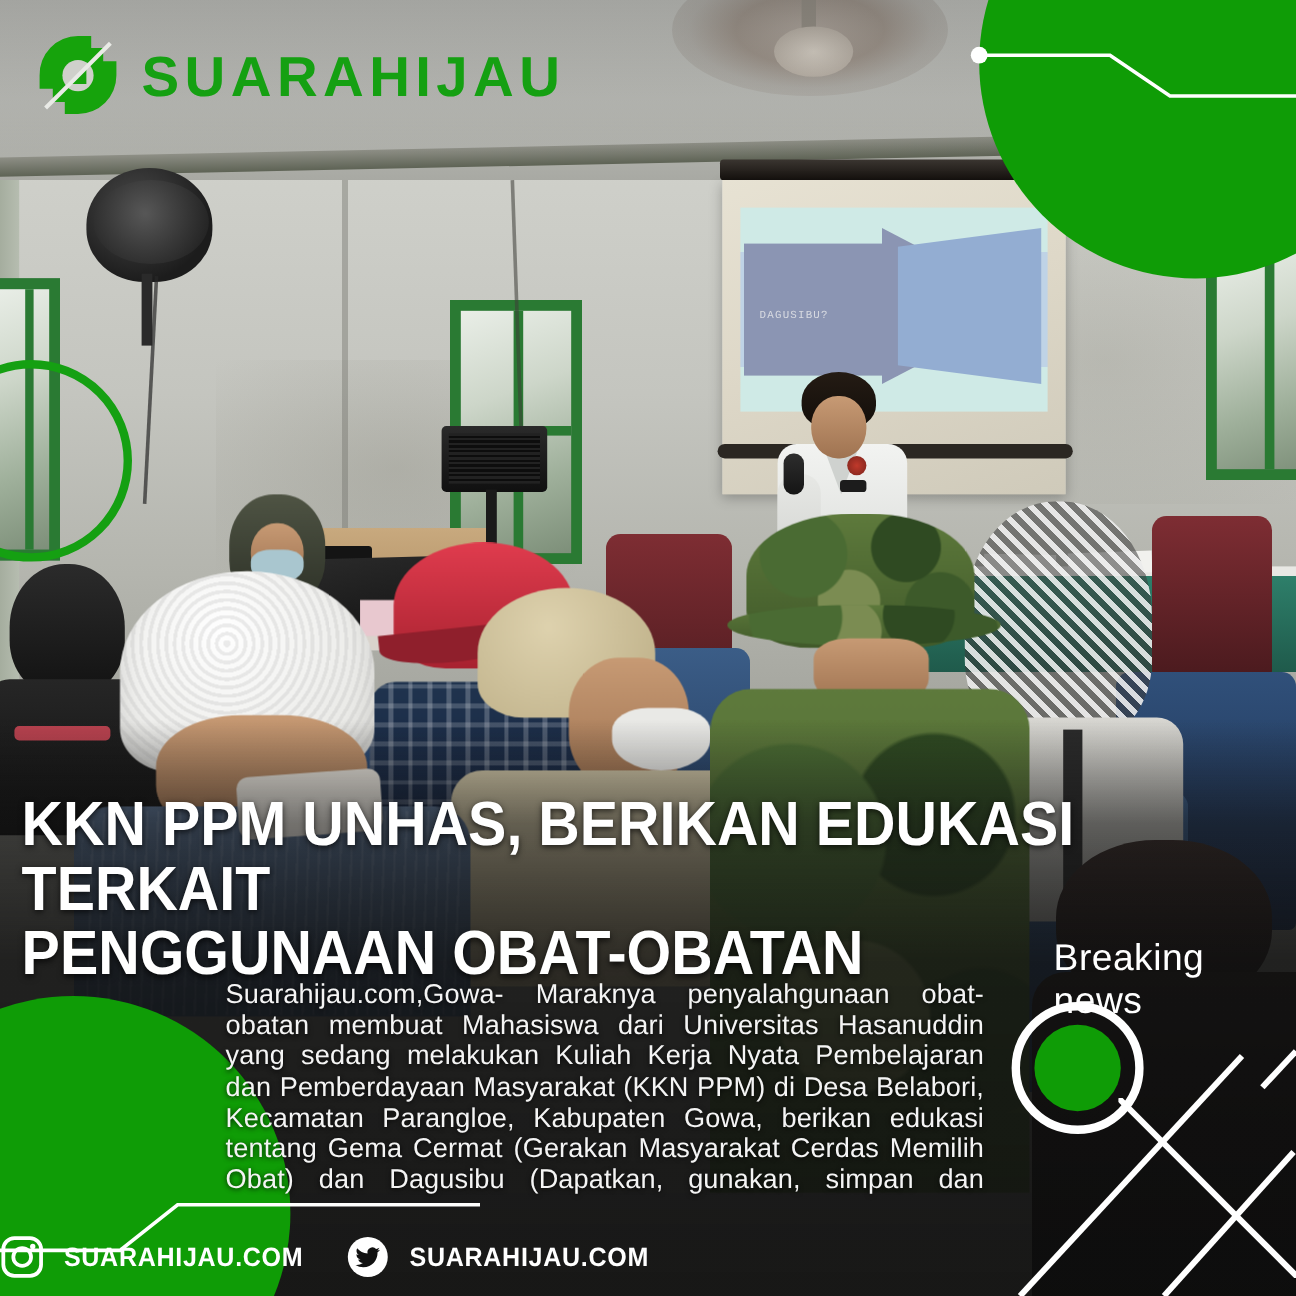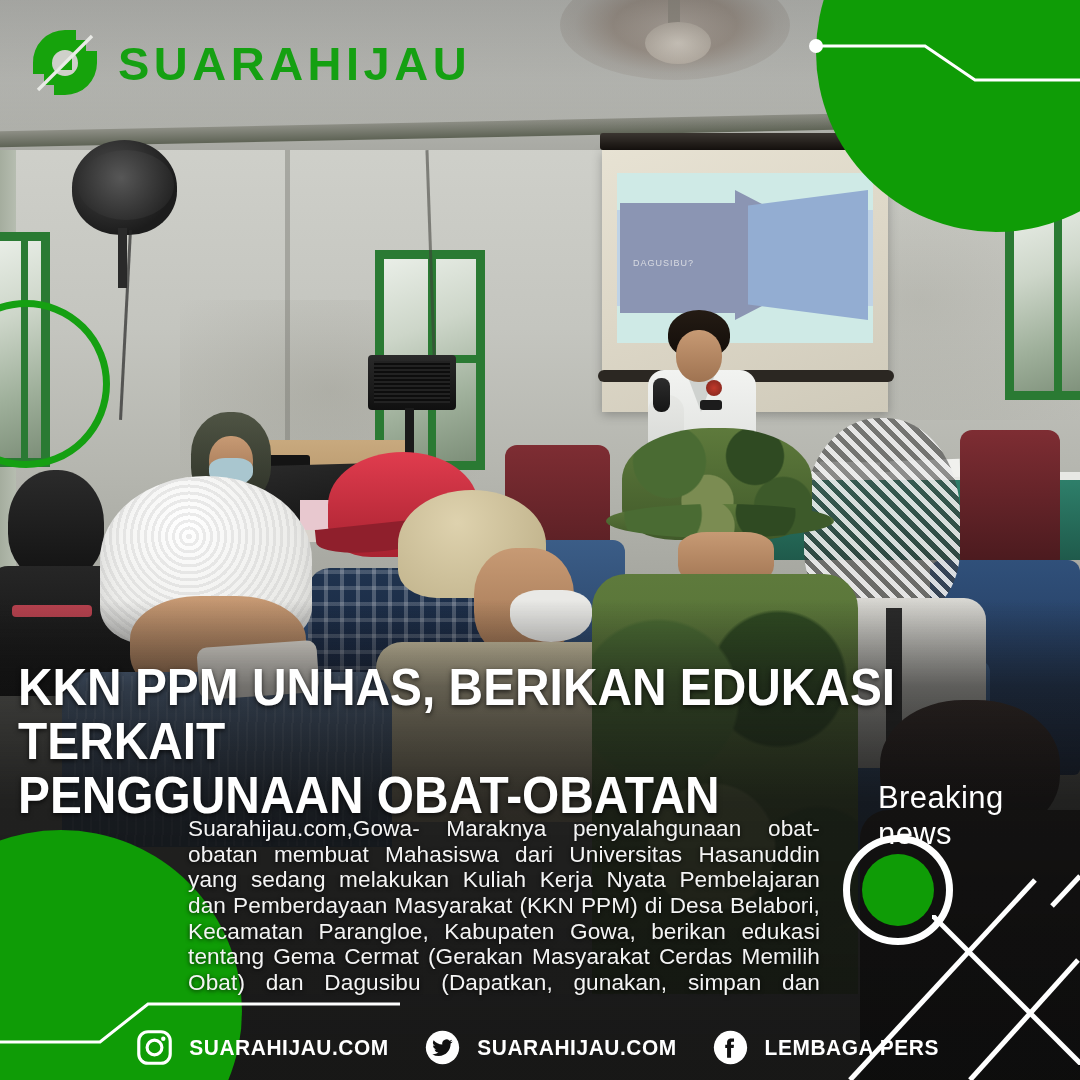--- a/index.html
+++ b/index.html
@@ -59,21 +59,21 @@
     background:linear-gradient(160deg,#e7e2d3 0%,#ded8c8 45%,#cfcaba 100%);box-shadow:0 3px 10px rgba(0,0,0,.25);}
   .screen-bot{position:absolute;left:598px;top:370px;width:296px;height:12px;border-radius:6px;background:#2b2722;}
   .slide{position:absolute;left:617px;top:173px;width:256px;height:170px;
     background:linear-gradient(180deg,#cfeae6 0%,#cfeae6 22%,#bfd3e6 22%,#bfd3e6 78%,#cfeae6 78%,#cfeae6 100%);}
   .slide-band{position:absolute;left:620px;top:203px;width:128px;height:110px;background:#8b95b3;}
   .slide-band2{position:absolute;left:748px;top:190px;width:120px;height:130px;
     background:#93add2;clip-path:polygon(0% 12%,100% 0%,100% 100%,0% 88%);}
   .slide-band3{position:absolute;left:735px;top:190px;width:30px;height:130px;
     background:#8b95b3;clip-path:polygon(0% 0%,100% 12%,100% 88%,0% 100%);}
   .slide-text{position:absolute;left:633px;top:258px;font-size:9px;letter-spacing:1px;
-    color:rgba(240,240,240,.75);font-family:Liberation Sans, sans-serif;}
+    color:rgba(240,240,240,.75);font-family:Liberation Mono, monospace;}
 
   
   .spk-hair{position:absolute;left:668px;top:310px;width:62px;height:48px;border-radius:50% 50% 42% 42%;
     background:linear-gradient(180deg,#241b14,#120d09);}
   .spk-face{position:absolute;left:676px;top:330px;width:46px;height:52px;border-radius:48%;
     background:linear-gradient(180deg,#d8b292,#c69a78);}
   .spk-body{position:absolute;left:648px;top:370px;width:108px;height:130px;border-radius:16px 16px 0 0;
     background:linear-gradient(180deg,#f2f3f1,#d7d9d6);}
   .spk-collar{position:absolute;left:686px;top:372px;width:30px;height:40px;
     background:#cfd2cf;clip-path:polygon(50% 100%,0% 0%,100% 0%);}
@@ -179,21 +179,21 @@
   .penulis{position:absolute;left:18px;top:778px;color:#f2f2f2;font-size:31px;letter-spacing:.3px;
     text-shadow:0 2px 5px rgba(0,0,0,.75);}
 
   .body{position:absolute;left:188px;top:816px;width:632px;color:#f4f4f4;
     font-size:22.6px;line-height:1.135;text-align:justify;text-align-last:justify;
     letter-spacing:.1px;text-shadow:0 1px 4px rgba(0,0,0,.8);}
   .body .last{text-align-last:left;}
 
   
   .social{position:absolute;left:0;bottom:14px;width:1080px;
-    display:flex;justify-content:center;align-items:center;gap:30px;}
+    display:flex;align-items:center;gap:30px;}
   .soc{display:flex;align-items:center;gap:11px;}
   .soc-label{color:#fff;font-weight:700;font-size:22px;letter-spacing:.6px;
     font-family:"Liberation Sans Narrow","Liberation Sans",sans-serif;transform:scaleX(.95);}
   .soc-ico{width:37px;height:37px;display:block;}
 </style>
 </head>
 <body>
 
 <div class="card">
 
@@ -401,22 +401,15 @@
     </div>
 
     <div class="soc">
       <svg class="soc-ico" viewBox="0 0 40 40">
         <circle cx="20" cy="20" r="18" fill="#fff"></circle>
         <path d="M31 13.4c-.8.37-1.7.62-2.6.73.94-.57 1.65-1.47 2-2.54-.88.52-1.85.9-2.88 1.1a4.54 4.54 0 0 0-7.73 4.14c-3.77-.19-7.12-2-9.36-4.74a4.5 4.5 0 0 0 1.4 6.06 4.5 4.5 0 0 1-2.05-.57v.06a4.54 4.54 0 0 0 3.64 4.45 4.6 4.6 0 0 1-2.05.08 4.54 4.54 0 0 0 4.24 3.15 9.1 9.1 0 0 1-5.63 1.94c-.37 0-.73-.02-1.08-.06a12.85 12.85 0 0 0 6.96 2.04c8.35 0 12.92-6.92 12.92-12.92l-.02-.59c.9-.64 1.66-1.44 2.24-2.33z" fill="#111"></path>
       </svg>
       <span class="soc-label">SUARAHIJAU.COM</span>
     </div>
 
-    <div class="soc">
-      <svg class="soc-ico" viewBox="0 0 40 40">
-        <circle cx="20" cy="20" r="18" fill="#fff"></circle>
-        <path d="M23.4 20.6h-2.8V31h-4.3V20.6h-2V16.9h2v-2.3c0-1.7.8-4.3 4.3-4.3h3.2v3.6h-2.3c-.38 0-.9.2-.9 1v2h3.2l-.4 3.7z" fill="#111"></path>
-      </svg>
-      <span class="soc-label">LEMBAGA PERS</span>
-    </div>
 
   </div>
 </div>
 
 </body></html>

